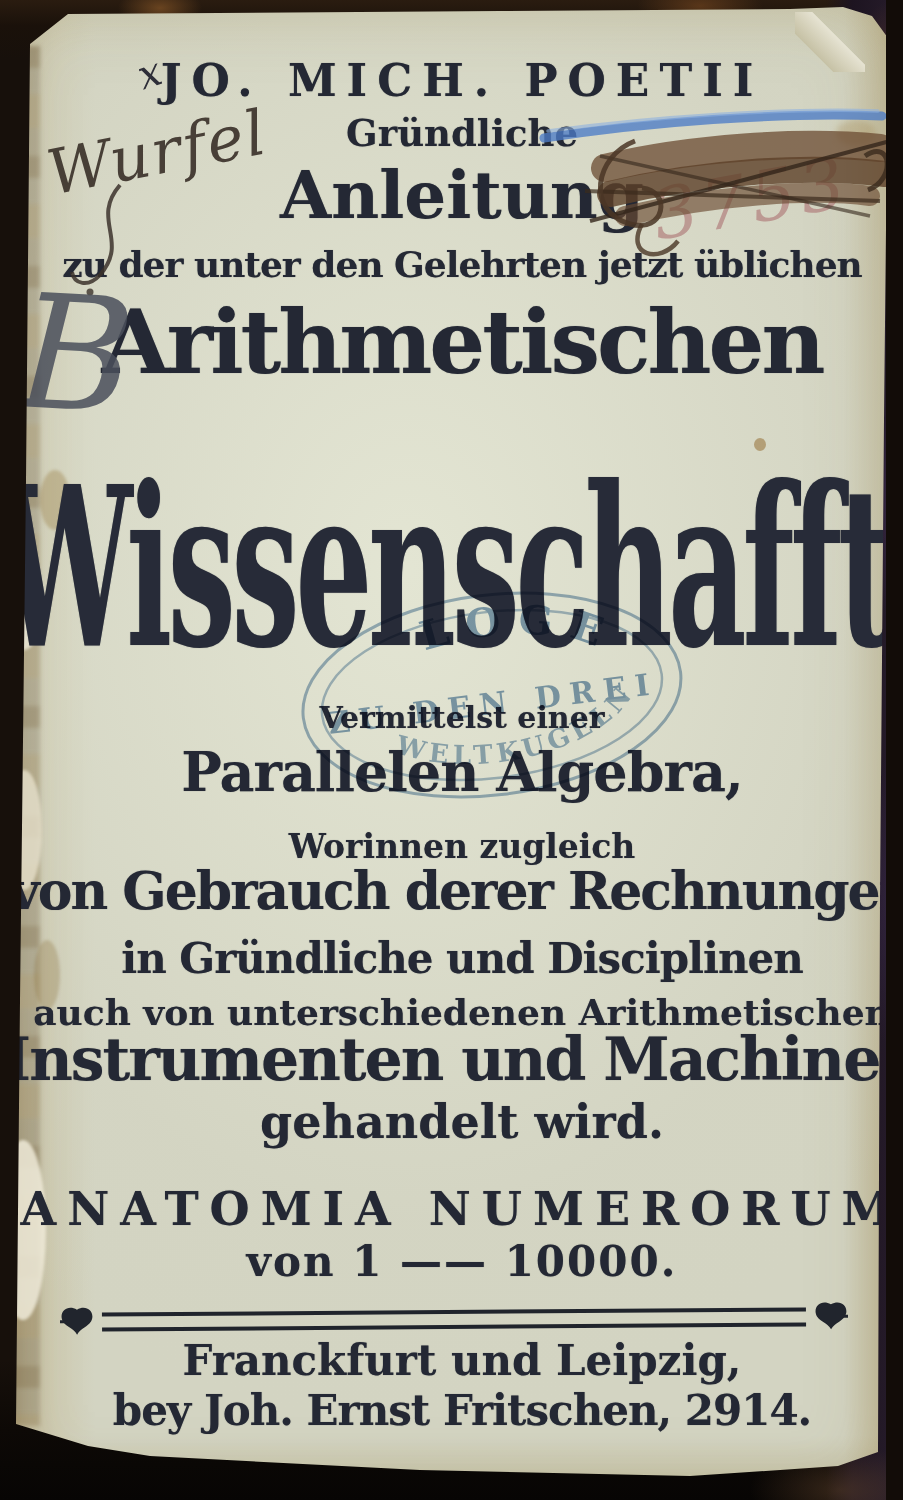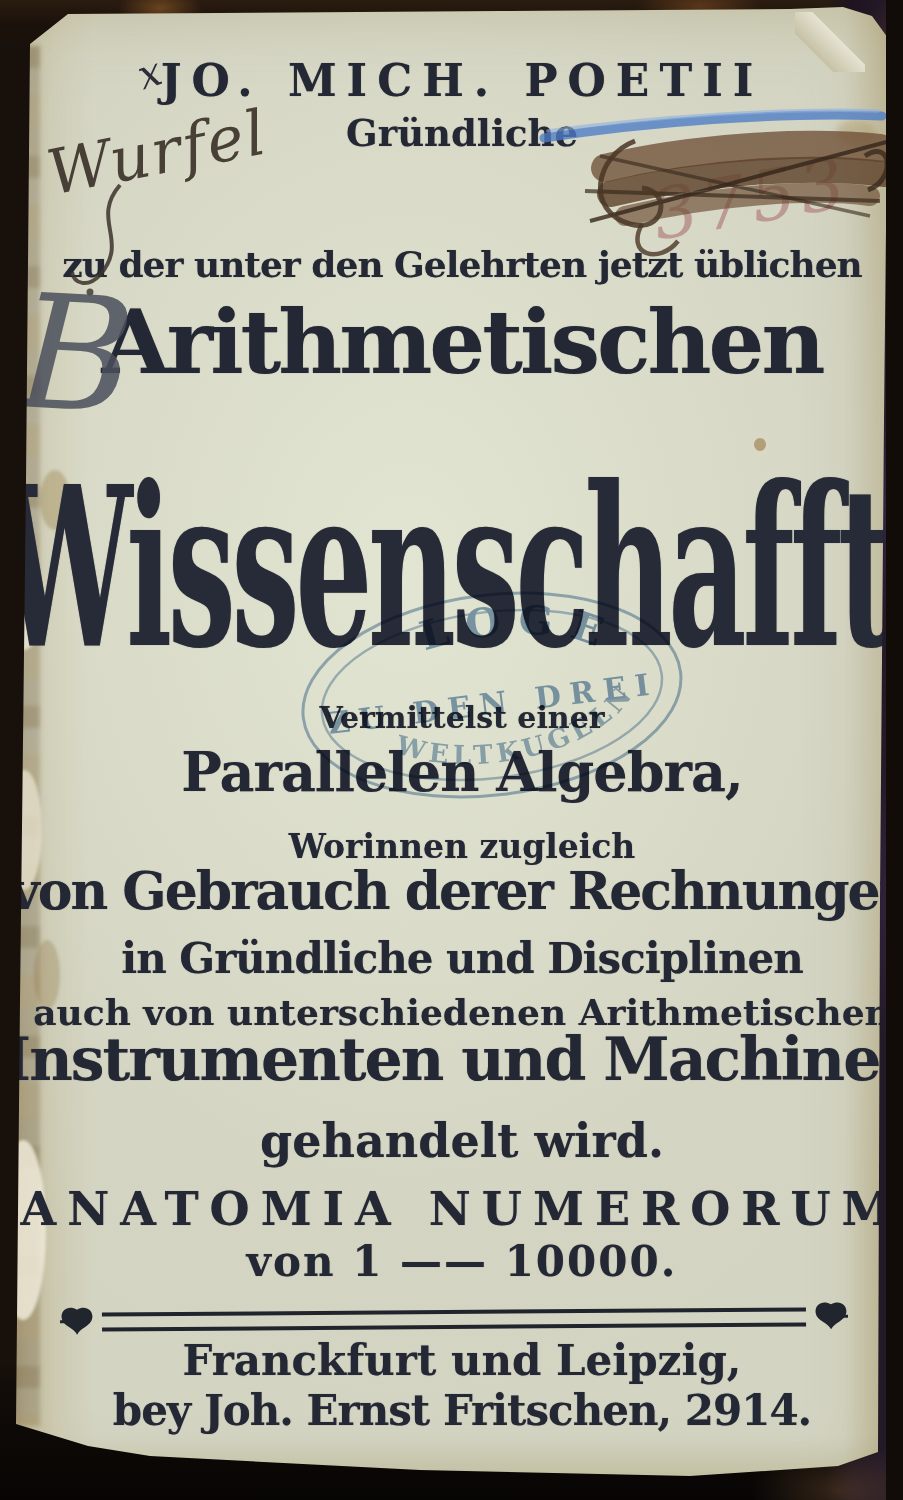--- a/index.html
+++ b/index.html
@@ -66,21 +66,21 @@
     transform:translateX(-50%) scale(.72,1.32);transform-origin:top center;
     color:#272b38;
   }
   .l-vermittelst{top:700px;font-size:30px;}
   .l-parallelen{top:740px;font-size:54px;letter-spacing:-1px;}
   .l-worinnen{top:827px;font-size:33px;}
   .l-gebrauch{top:860px;font-size:52px;letter-spacing:-2px;}
   .l-facult{top:934px;font-size:42px;letter-spacing:-1px;}
   .l-auch{top:991px;font-size:36px;}
   .l-instr{top:1024px;font-size:60px;letter-spacing:-2px;}
-  .l-gehandelt{top:1095px;font-size:46px;margin-top:19px;}
+  .l-gehandelt{top:1095px;font-size:46px;}
   .l-samt{top:1151px;font-size:29px;}
   .l-anatomia{top:1182px;font-size:46px;letter-spacing:11px;}
   .l-von{top:1237px;font-size:42px;letter-spacing:2px;}
   .l-city{top:1336px;font-size:42px;}
   .l-pub{top:1386px;font-size:42px;letter-spacing:-1px;}
 
   
   .divider{
     position:absolute;top:1301px;left:58px;width:792px;height:36px;
     display:flex;align-items:center;transform:rotate(-.4deg);
@@ -129,20 +129,21 @@
     <div class="chip" style="left:6px;top:770px;width:36px;height:120px;background:rgba(230,224,202,.8);"></div>
     <div class="chip" style="left:0px;top:1140px;width:46px;height:180px;background:rgba(238,234,216,.85);"></div>
     <div class="chip" style="left:40px;top:470px;width:30px;height:60px;background:rgba(150,120,60,.35);"></div>
     <div class="chip" style="left:34px;top:940px;width:26px;height:70px;background:rgba(140,112,58,.3);"></div>
     <div class="fold"></div>
     <div class="speck" style="left:754px;top:438px;width:12px;height:13px;background:rgba(150,112,52,.55);"></div>
     <div class="speck" style="left:836px;top:120px;width:40px;height:26px;background:rgba(160,130,70,.3);filter:blur(3px);"></div>
 
     <div class="line roman l-author">JO. MICH. POETII</div>
     <div class="line l-gruendliche">Gründliche</div>
+    <div class="line l-anleitung">Anleitung</div>
     <div class="line l-arith">Arithmetischen</div>
     <div class="line l-zuder">zu der unter den Gelehrten jetzt üblichen</div>
     <div class="line l-wiss">Wissenschafft,</div>
     <div class="line l-vermittelst">Vermittelst einer</div>
     <div class="line roman l-parallelen">Parallelen Algebra,</div>
     <div class="line l-worinnen">Worinnen zugleich</div>
     <div class="line l-gebrauch">von Gebrauch derer Rechnungen</div>
     <div class="line l-facult">in Gründliche und Disciplinen</div>
     <div class="line l-auch">auch von unterschiedenen Arithmetischen</div>
     <div class="line l-instr">Instrumenten und Machinen</div>

